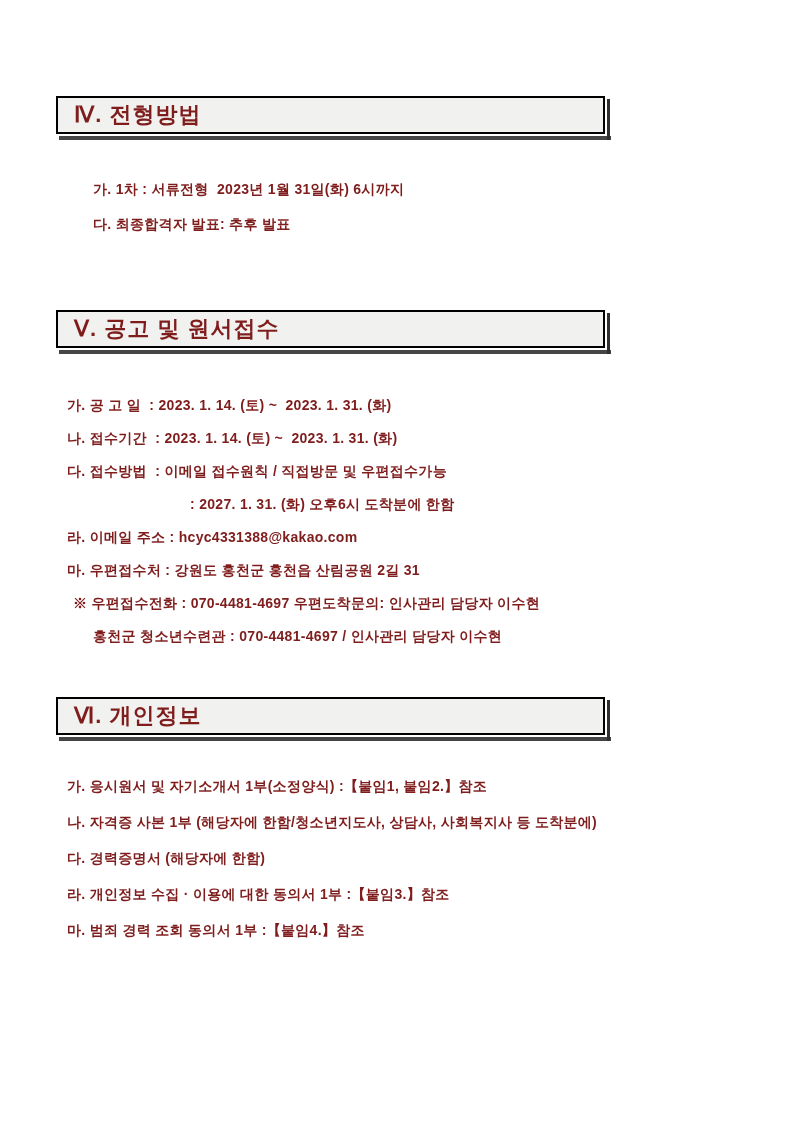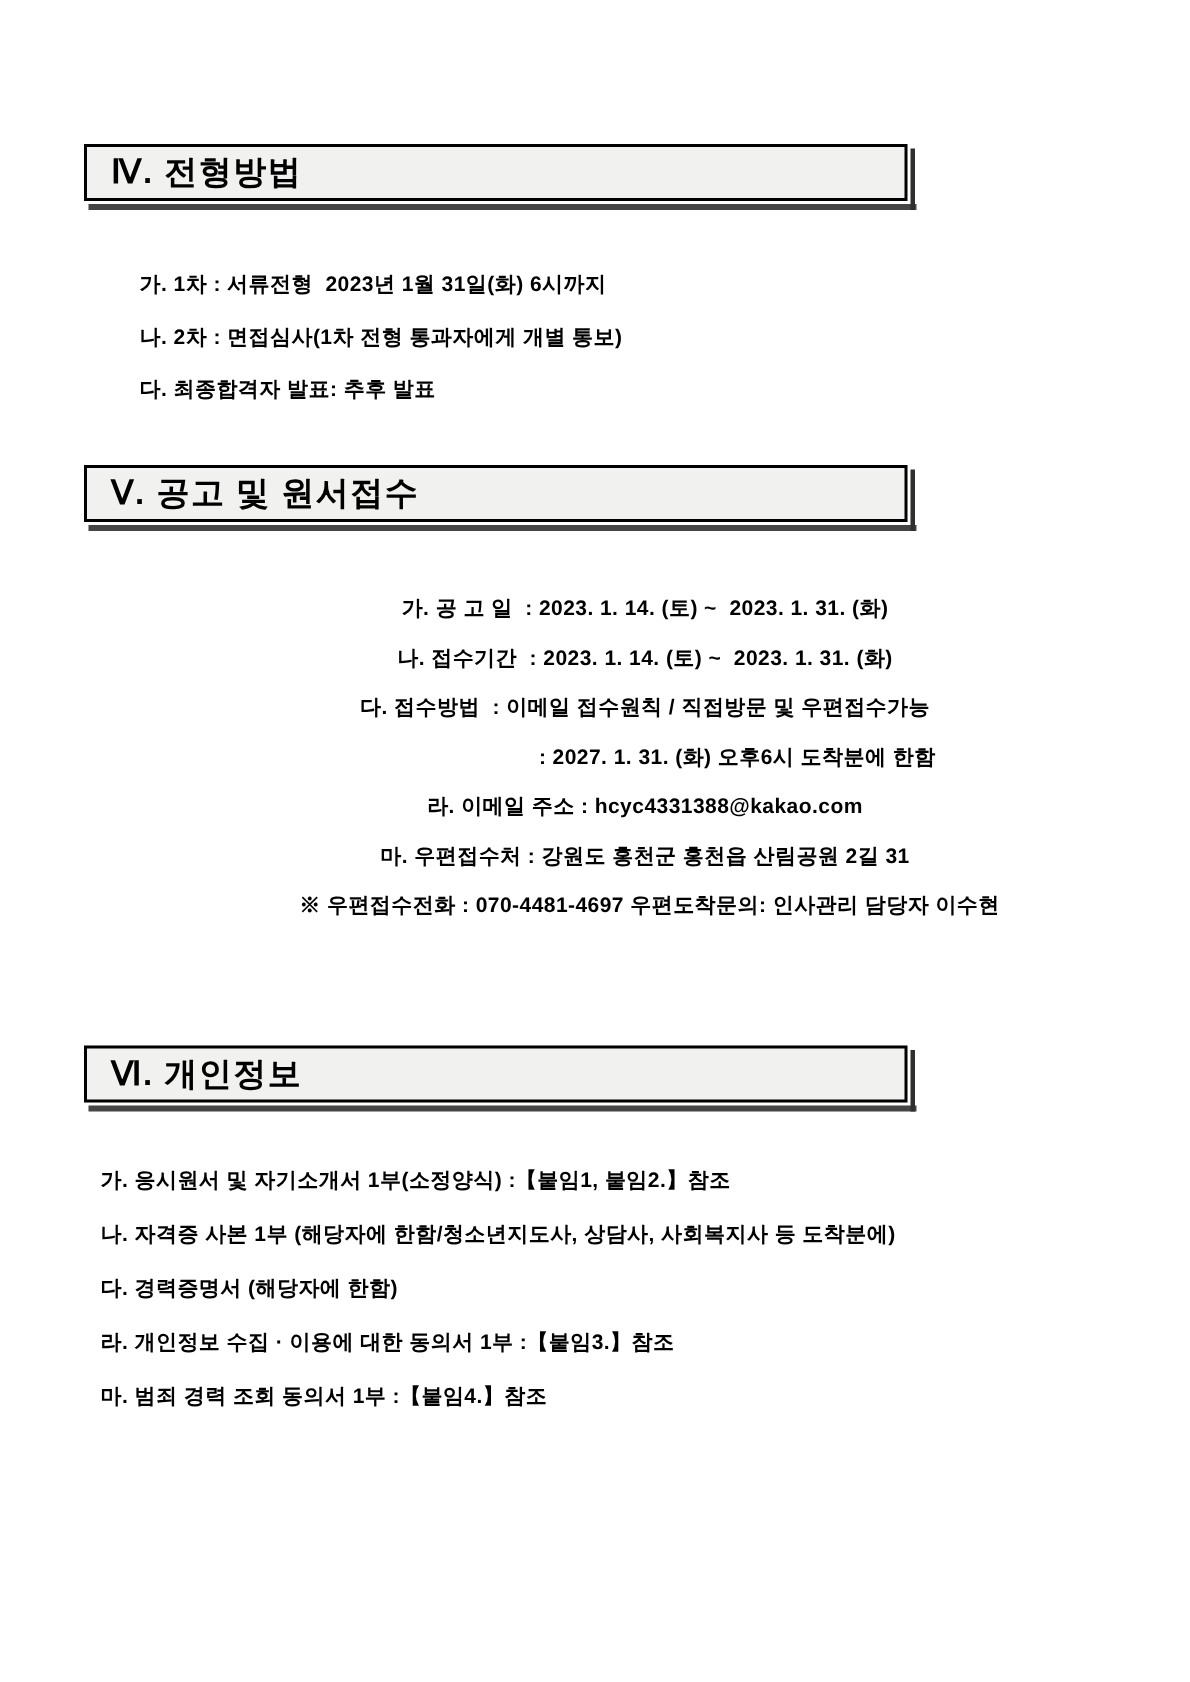--- a/index.html
+++ b/index.html
@@ -8,21 +8,21 @@
     background: #ffffff;
   }
   .page {
     position: relative;
     width: 710px;
     height: 1121px;
     background: #ffffff;
     overflow: hidden;
     font-family: "Liberation Sans", sans-serif;
     font-weight: 700;
-    color: #000000;
+    color: #7f1d1d;
   }
   
   .sec-header {
     position: absolute;
     left: 56px;
     width: 549px;
     height: 38px;
     box-sizing: border-box;
     background: #f1f1ef;
     border: 2px solid #000000;
@@ -59,52 +59,52 @@
     left: 56px;
     width: 737px;
   }
   .doc-line {
     font-size: 14px;
     line-height: 22px;
     letter-spacing: 0.3px;
     white-space: pre;
   }
   .pitch-35 .doc-line { margin-bottom: 13px; }
-  .pitch-33 .doc-line { margin-bottom: 11px; text-align: center; }
+  .pitch-33 .doc-line { margin-bottom: 11px; }
   .pitch-36 .doc-line { margin-bottom: 14px; }
   .ind-a { padding-left: 37px; }   
   .ind-b { padding-left: 11px; }   
   .ind-c { padding-left: 134px; }  
   .ind-d { padding-left: 17px; }   
 </style>
 </head>
 <body>
 
 <div class="page">
 
   <div class="sec-header" style="top:96px;">
     <span class="sec-title">Ⅳ. 전형방법</span>
   </div>
   <div class="doc-list pitch-35" style="top:178px;">
     <div class="doc-line ind-a">가. 1차 : 서류전형  2023년 1월 31일(화) 6시까지</div>
-    <div class="doc-line ind-a">나. 2차 : 면접심사(1차 전형 통과자에게 개별 통보)</div>
     <div class="doc-line ind-a">다. 최종합격자 발표: 추후 발표</div>
   </div>
 
   <div class="sec-header" style="top:310px;">
     <span class="sec-title">Ⅴ. 공고 및 원서접수</span>
   </div>
   <div class="doc-list pitch-33" style="top:394px;">
     <div class="doc-line ind-b">가. 공 고 일  : 2023. 1. 14. (토) ~  2023. 1. 31. (화)</div>
     <div class="doc-line ind-b">나. 접수기간  : 2023. 1. 14. (토) ~  2023. 1. 31. (화)</div>
     <div class="doc-line ind-b">다. 접수방법  : 이메일 접수원칙 / 직접방문 및 우편접수가능</div>
     <div class="doc-line ind-c">: 2027. 1. 31. (화) 오후6시 도착분에 한함</div>
     <div class="doc-line ind-b">라. 이메일 주소 : hcyc4331388@kakao.com</div>
     <div class="doc-line ind-b">마. 우편접수처 : 강원도 홍천군 홍천읍 산림공원 2길 31</div>
     <div class="doc-line ind-d">※ 우편접수전화 : 070-4481-4697 우편도착문의: 인사관리 담당자 이수현</div>
+    <div class="doc-line ind-a">홍천군 청소년수련관 : 070-4481-4697 / 인사관리 담당자 이수현</div>
   </div>
 
   <div class="sec-header" style="top:697px;">
     <span class="sec-title">Ⅵ. 개인정보</span>
   </div>
   <div class="doc-list pitch-36" style="top:775px;">
     <div class="doc-line ind-b">가. 응시원서 및 자기소개서 1부(소정양식) :【붙임1, 붙임2.】참조</div>
     <div class="doc-line ind-b">나. 자격증 사본 1부 (해당자에 한함/청소년지도사, 상담사, 사회복지사 등 도착분에)</div>
     <div class="doc-line ind-b">다. 경력증명서 (해당자에 한함)</div>
     <div class="doc-line ind-b">라. 개인정보 수집 · 이용에 대한 동의서 1부 :【붙임3.】참조</div>

